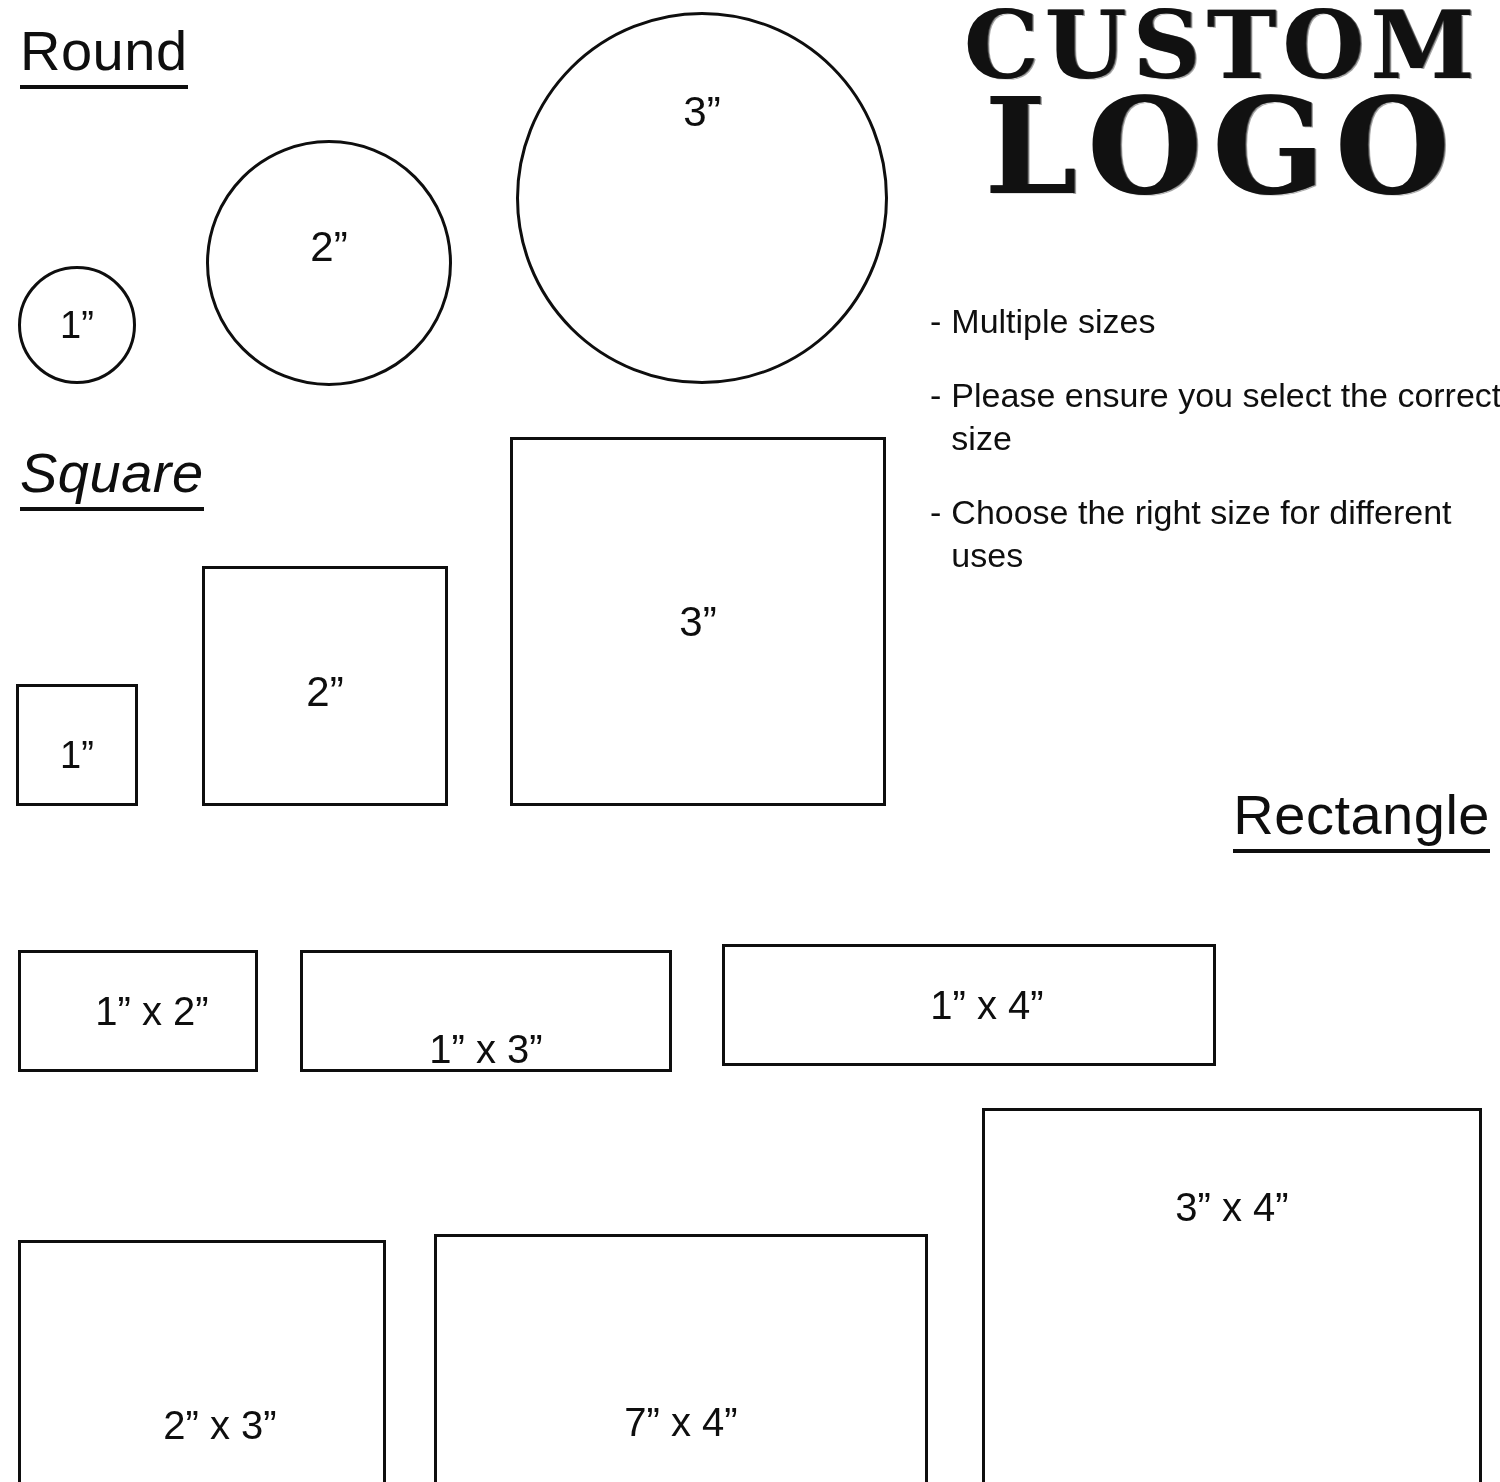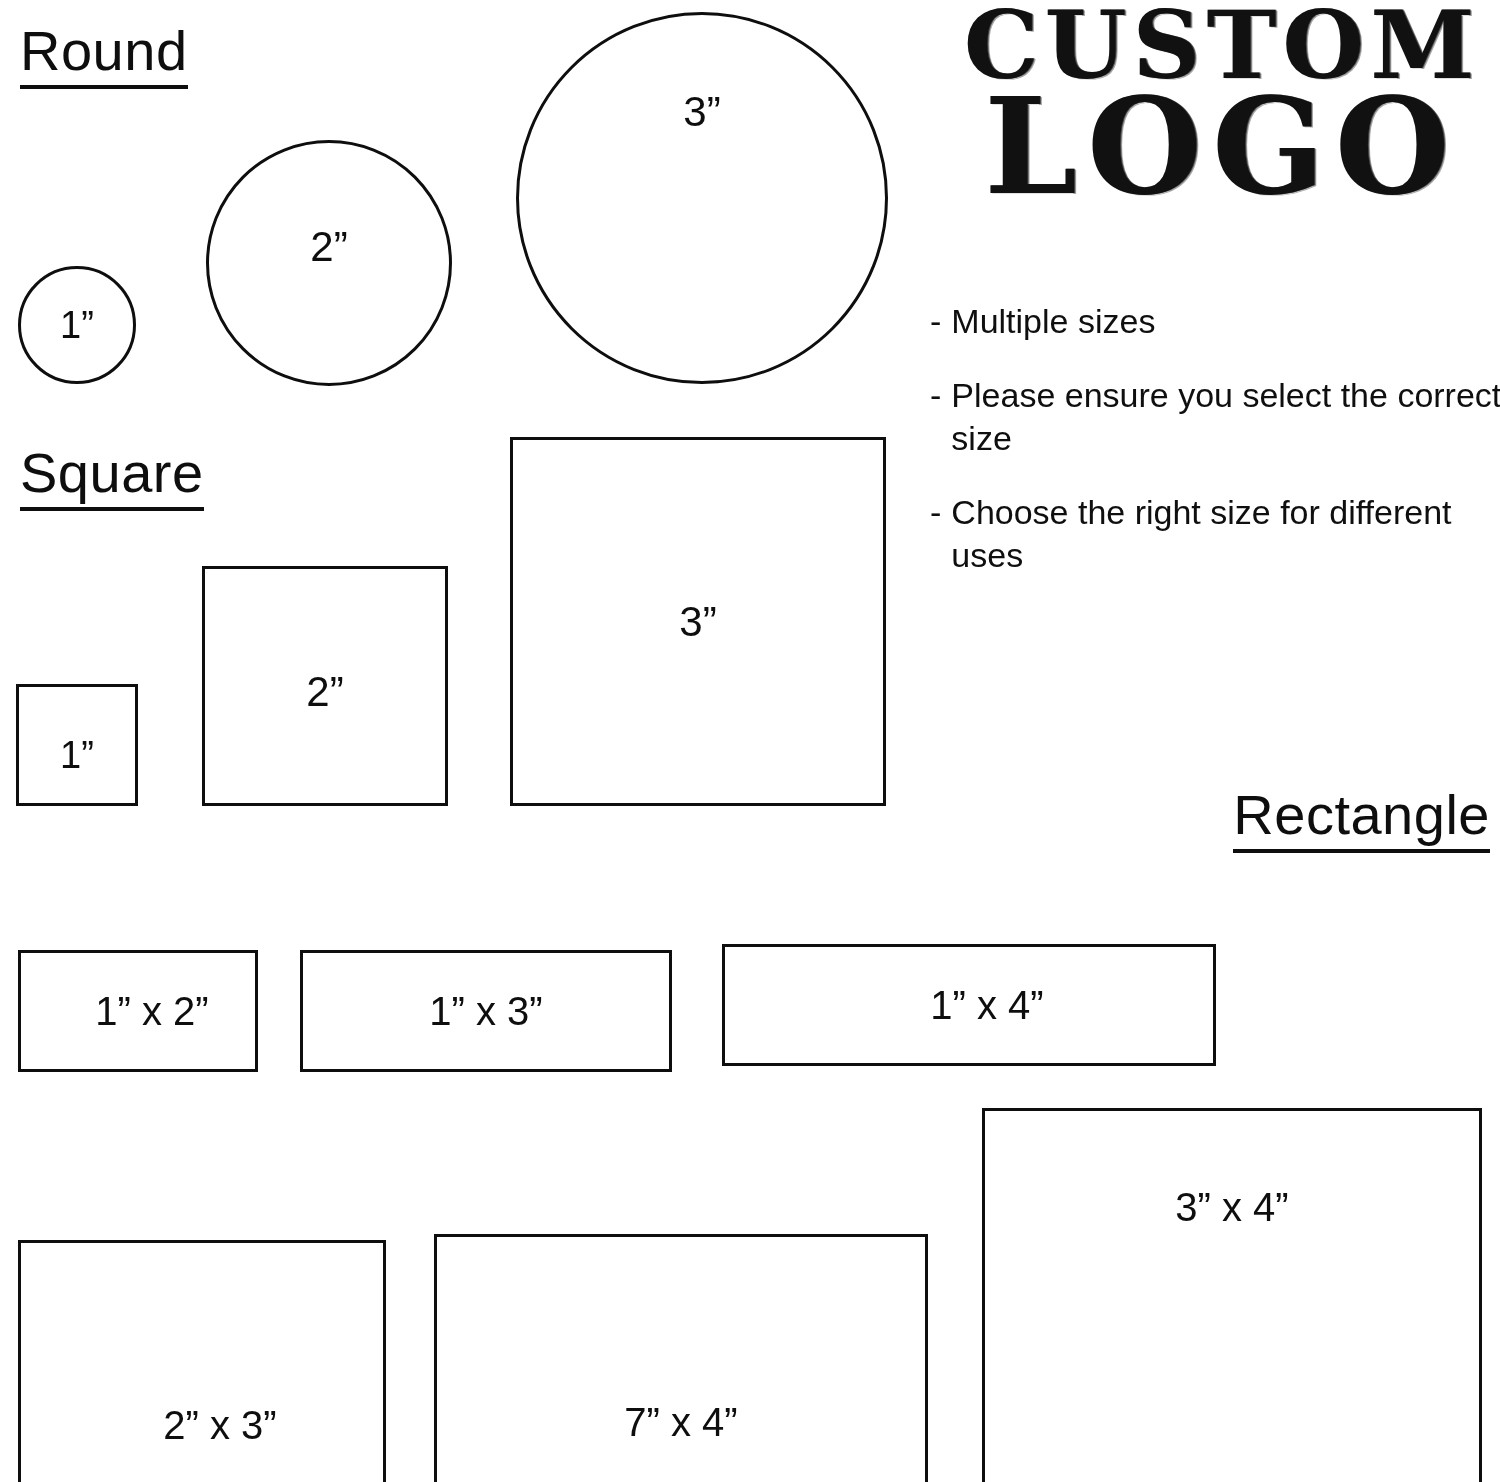--- a/index.html
+++ b/index.html
@@ -30,21 +30,21 @@
     font-size: 56px;
     font-weight: 400;
     letter-spacing: 0.5px;
     color: #0e0e0e;
     white-space: nowrap;
     padding-bottom: 4px;
     border-bottom: 4px solid #0e0e0e;
     line-height: 1.05;
   }
   #heading-round  { left: 8px;  top: 22px;  }
-  #heading-square { left: 8px;  top: 444px; }
+  #heading-square { left: 8px;  top: 444px; font-style: italic; }
   #heading-rect   { right: 22px; top: 786px; }
 
   
   .shape {
     position: absolute;
     border: 3px solid #0e0e0e;
     box-sizing: border-box;
     display: flex;
     align-items: center;
     justify-content: center;
@@ -71,21 +71,21 @@
   #square-1 { left: 4px;   top: 684px; width: 122px; height: 122px; }
   #square-2 { left: 190px; top: 566px; width: 246px; height: 240px; }
   #square-3 { left: 498px; top: 437px; width: 376px; height: 369px; }
 
   #square-1 .shape-label { font-size: 38px; transform: translateY(10px); }
   #square-2 .shape-label { font-size: 42px; transform: translateY(6px); }
   #square-3 .shape-label { font-size: 42px; transform: translateY(0px); }
 
   
   #rect-1x2 { left: 6px;   top: 950px;  width: 240px; height: 122px; padding-left: 28px; }
-  #rect-1x3 { left: 288px; top: 950px;  width: 372px; height: 122px; }
+  #rect-1x3 { left: 288px; top: 950px;  width: 372px; height: 122px; align-items: flex-end; }
   #rect-1x4 { left: 710px; top: 944px;  width: 494px; height: 122px; padding-left: 36px; }
 
   #rect-2x3 { left: 6px;   top: 1240px; width: 368px; height: 246px; }
   #rect-2x4 { left: 422px; top: 1234px; width: 494px; height: 252px; }
   #rect-3x4 { left: 970px; top: 1108px; width: 500px; height: 378px; }
 
   #rect-3x4 .shape-label { transform: translateY(-90px); }
   #rect-2x3 .shape-label { transform: translateY(62px); margin-left: 36px; }
   #rect-2x4 .shape-label { transform: translateY(62px); }
 

